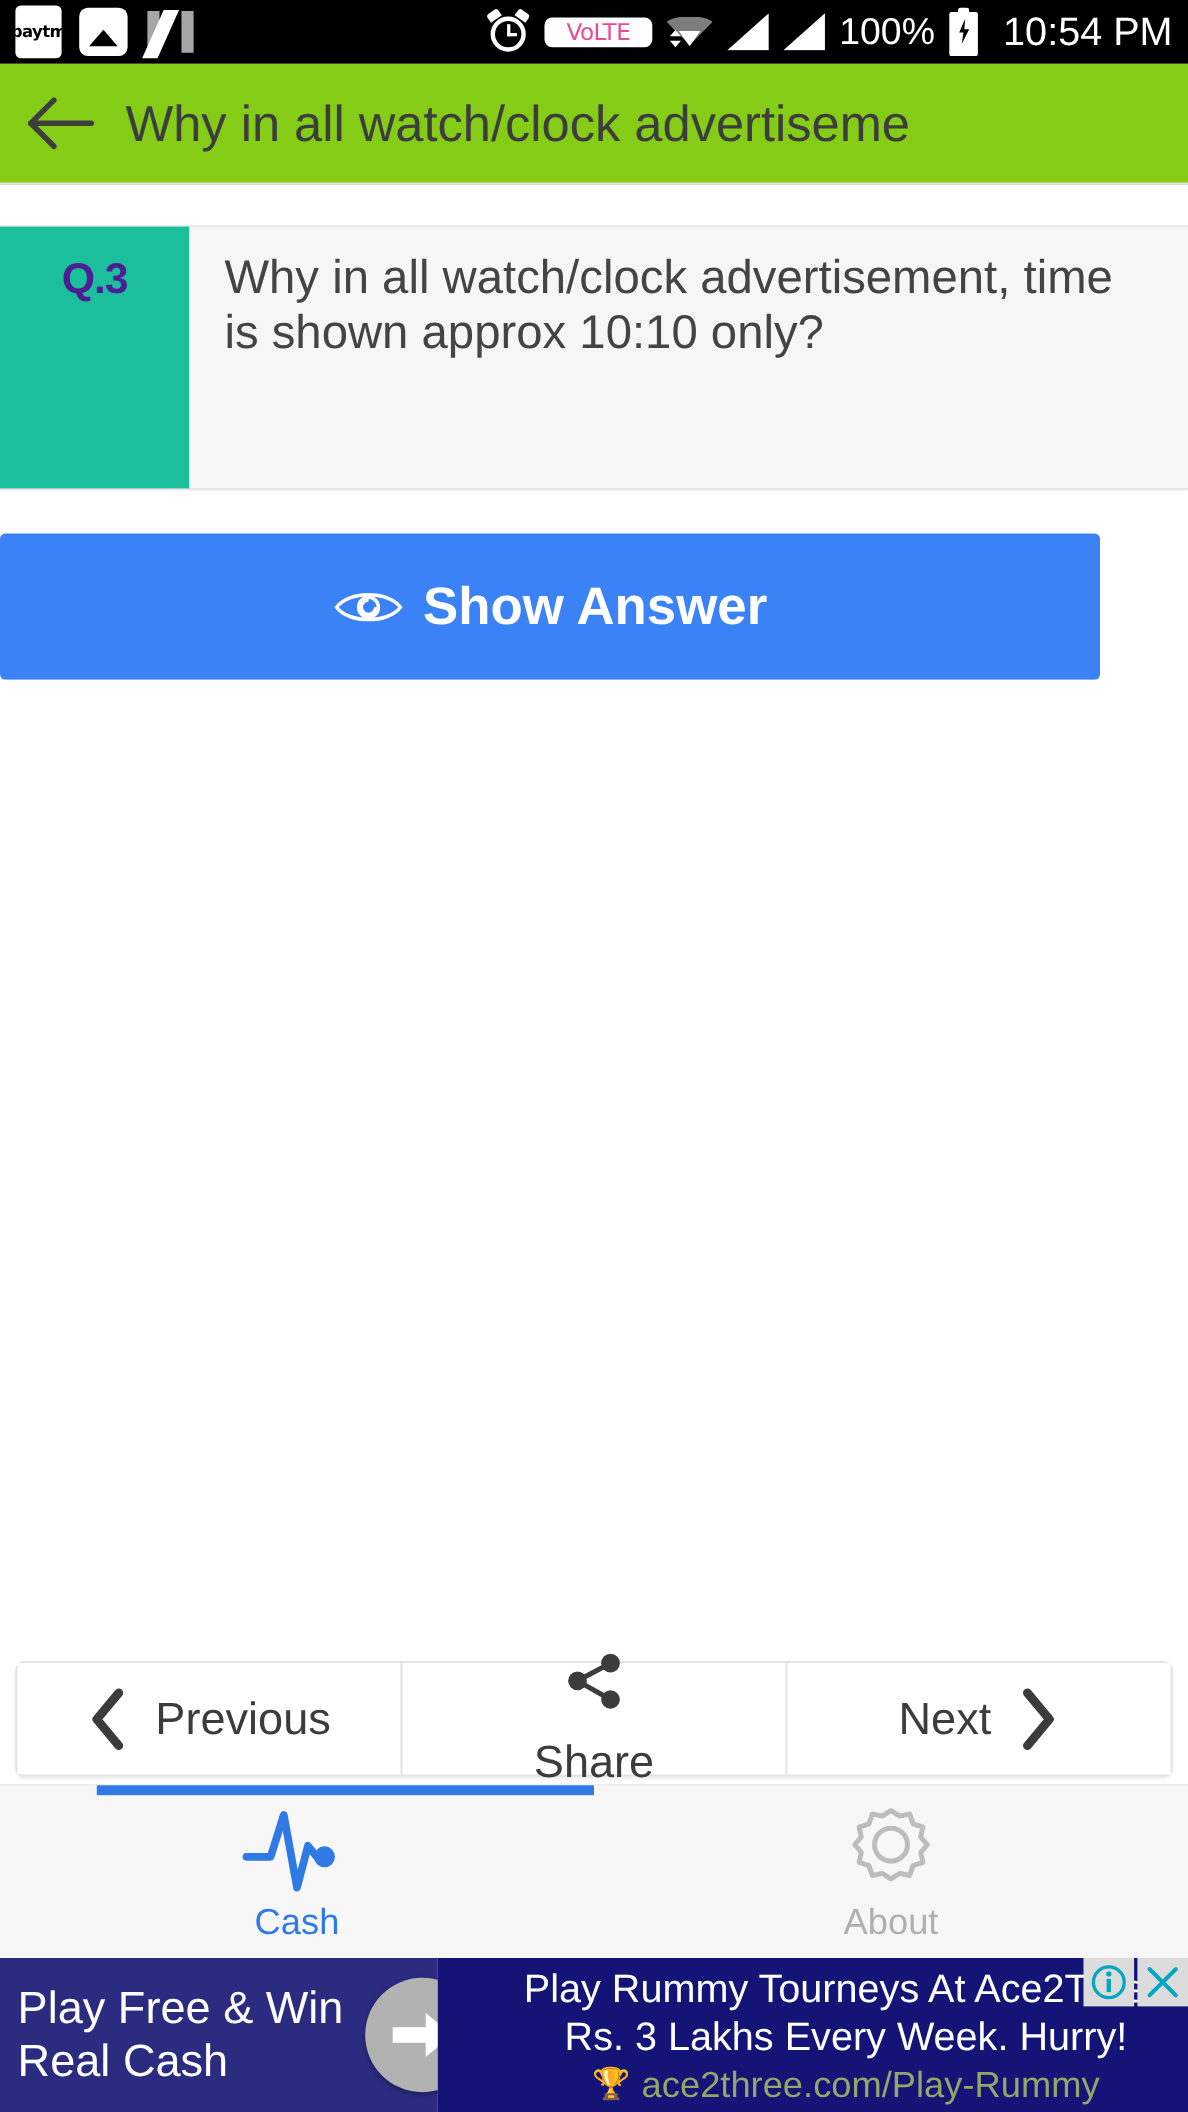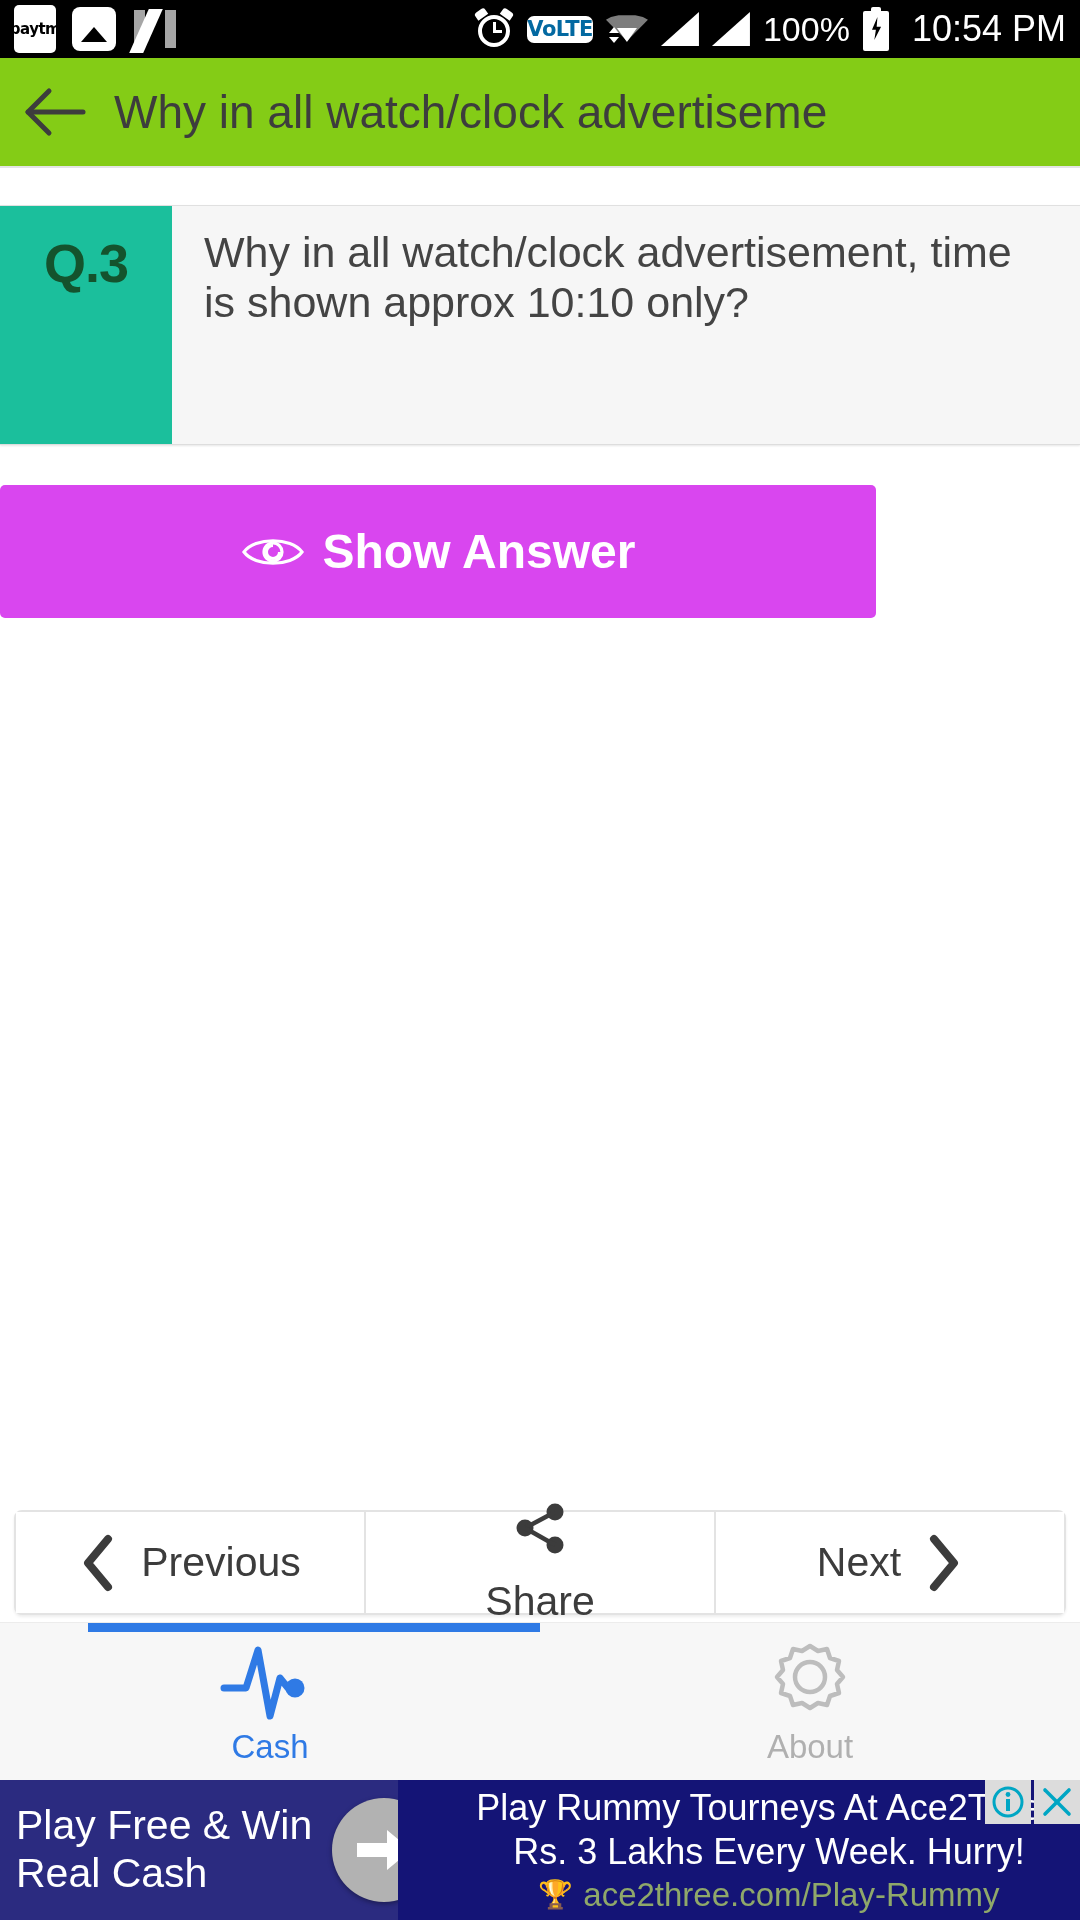--- a/index.html
+++ b/index.html
@@ -57,22 +57,22 @@
   .ic-alarm .hand2 {
     position:absolute; left:19px; top:21px; width:9px; height:3px; background:#fff;
   }
   .ic-alarm .bellL, .ic-alarm .bellR {
     position:absolute; top:1px; width:12px; height:8px; background:#fff;
     border-radius:3px 3px 0 0;
   }
   .ic-alarm .bellL { left:1px; transform:rotate(-35deg); }
   .ic-alarm .bellR { right:1px; transform:rotate(35deg); }
   .ic-volte {
-    background:#ffffff; color:#0369a1; border-radius:7px;
-    padding:3px 0; font-size:21px; font-weight:bold; line-height:1;
+    background:#ffffff; color:#ec4899; border-radius:7px;
+    padding:3px 20px; font-size:21px; font-weight:normal; line-height:1;
     letter-spacing:-0.5px; font-family:"DejaVu Sans", sans-serif;
   }
   .ic-wifi { width:42px; height:40px; position:relative; }
   .ic-wifi .arc {
     position:absolute; left:0; top:6px; width:42px; height:26px;
     background:#7d7d7d;
     clip-path:polygon(50% 100%, 0% 18%, 12% 8%, 30% 1%, 70% 1%, 88% 8%, 100% 18%);
   }
   .ic-wifi .fill {
     position:absolute; left:11px; top:19px; width:20px; height:14px;
@@ -134,33 +134,33 @@
     background:#f6f6f6; display:flex;
     border-top:1px solid #e0e0e0; border-bottom:1px solid #dddddd;
     box-shadow:0 1px 2px rgba(0,0,0,.10);
   }
   .qbadge {
     width:172px; flex:0 0 172px; background:#1bbf9c;
     display:flex; align-items:flex-start; justify-content:center;
     padding-top:26px;
   }
   .qbadge span {
-    color:#14532d; font-size:54px; font-weight:bold; letter-spacing:-1px;
+    color:#4c1d95; font-size:39px; font-weight:bold; letter-spacing:-1px;
     font-family:"Liberation Sans", sans-serif;
   }
   .qtext {
     flex:1; padding:22px 26px 0 32px;
     font-size:43px; line-height:1.16; color:#444444; font-weight:400;
     font-family:"Liberation Sans", sans-serif;
   }
 
   
   .show-answer {
-    position:absolute; top:485px; left:0; width:876px; height:133px;
-    background:#d946ef; border-radius:5px;
+    position:absolute; top:485px; left:0; width:1000px; height:133px;
+    background:#3b82f6; border-radius:5px;
     display:flex; align-items:center; justify-content:center; gap:18px;
     color:#ffffff;
   }
   .eye-icon { display:block; }
   .show-answer .label {
     font-size:48px; font-weight:bold; color:#ffffff; letter-spacing:0;
     font-family:"Liberation Sans", sans-serif;
   }
 
   

